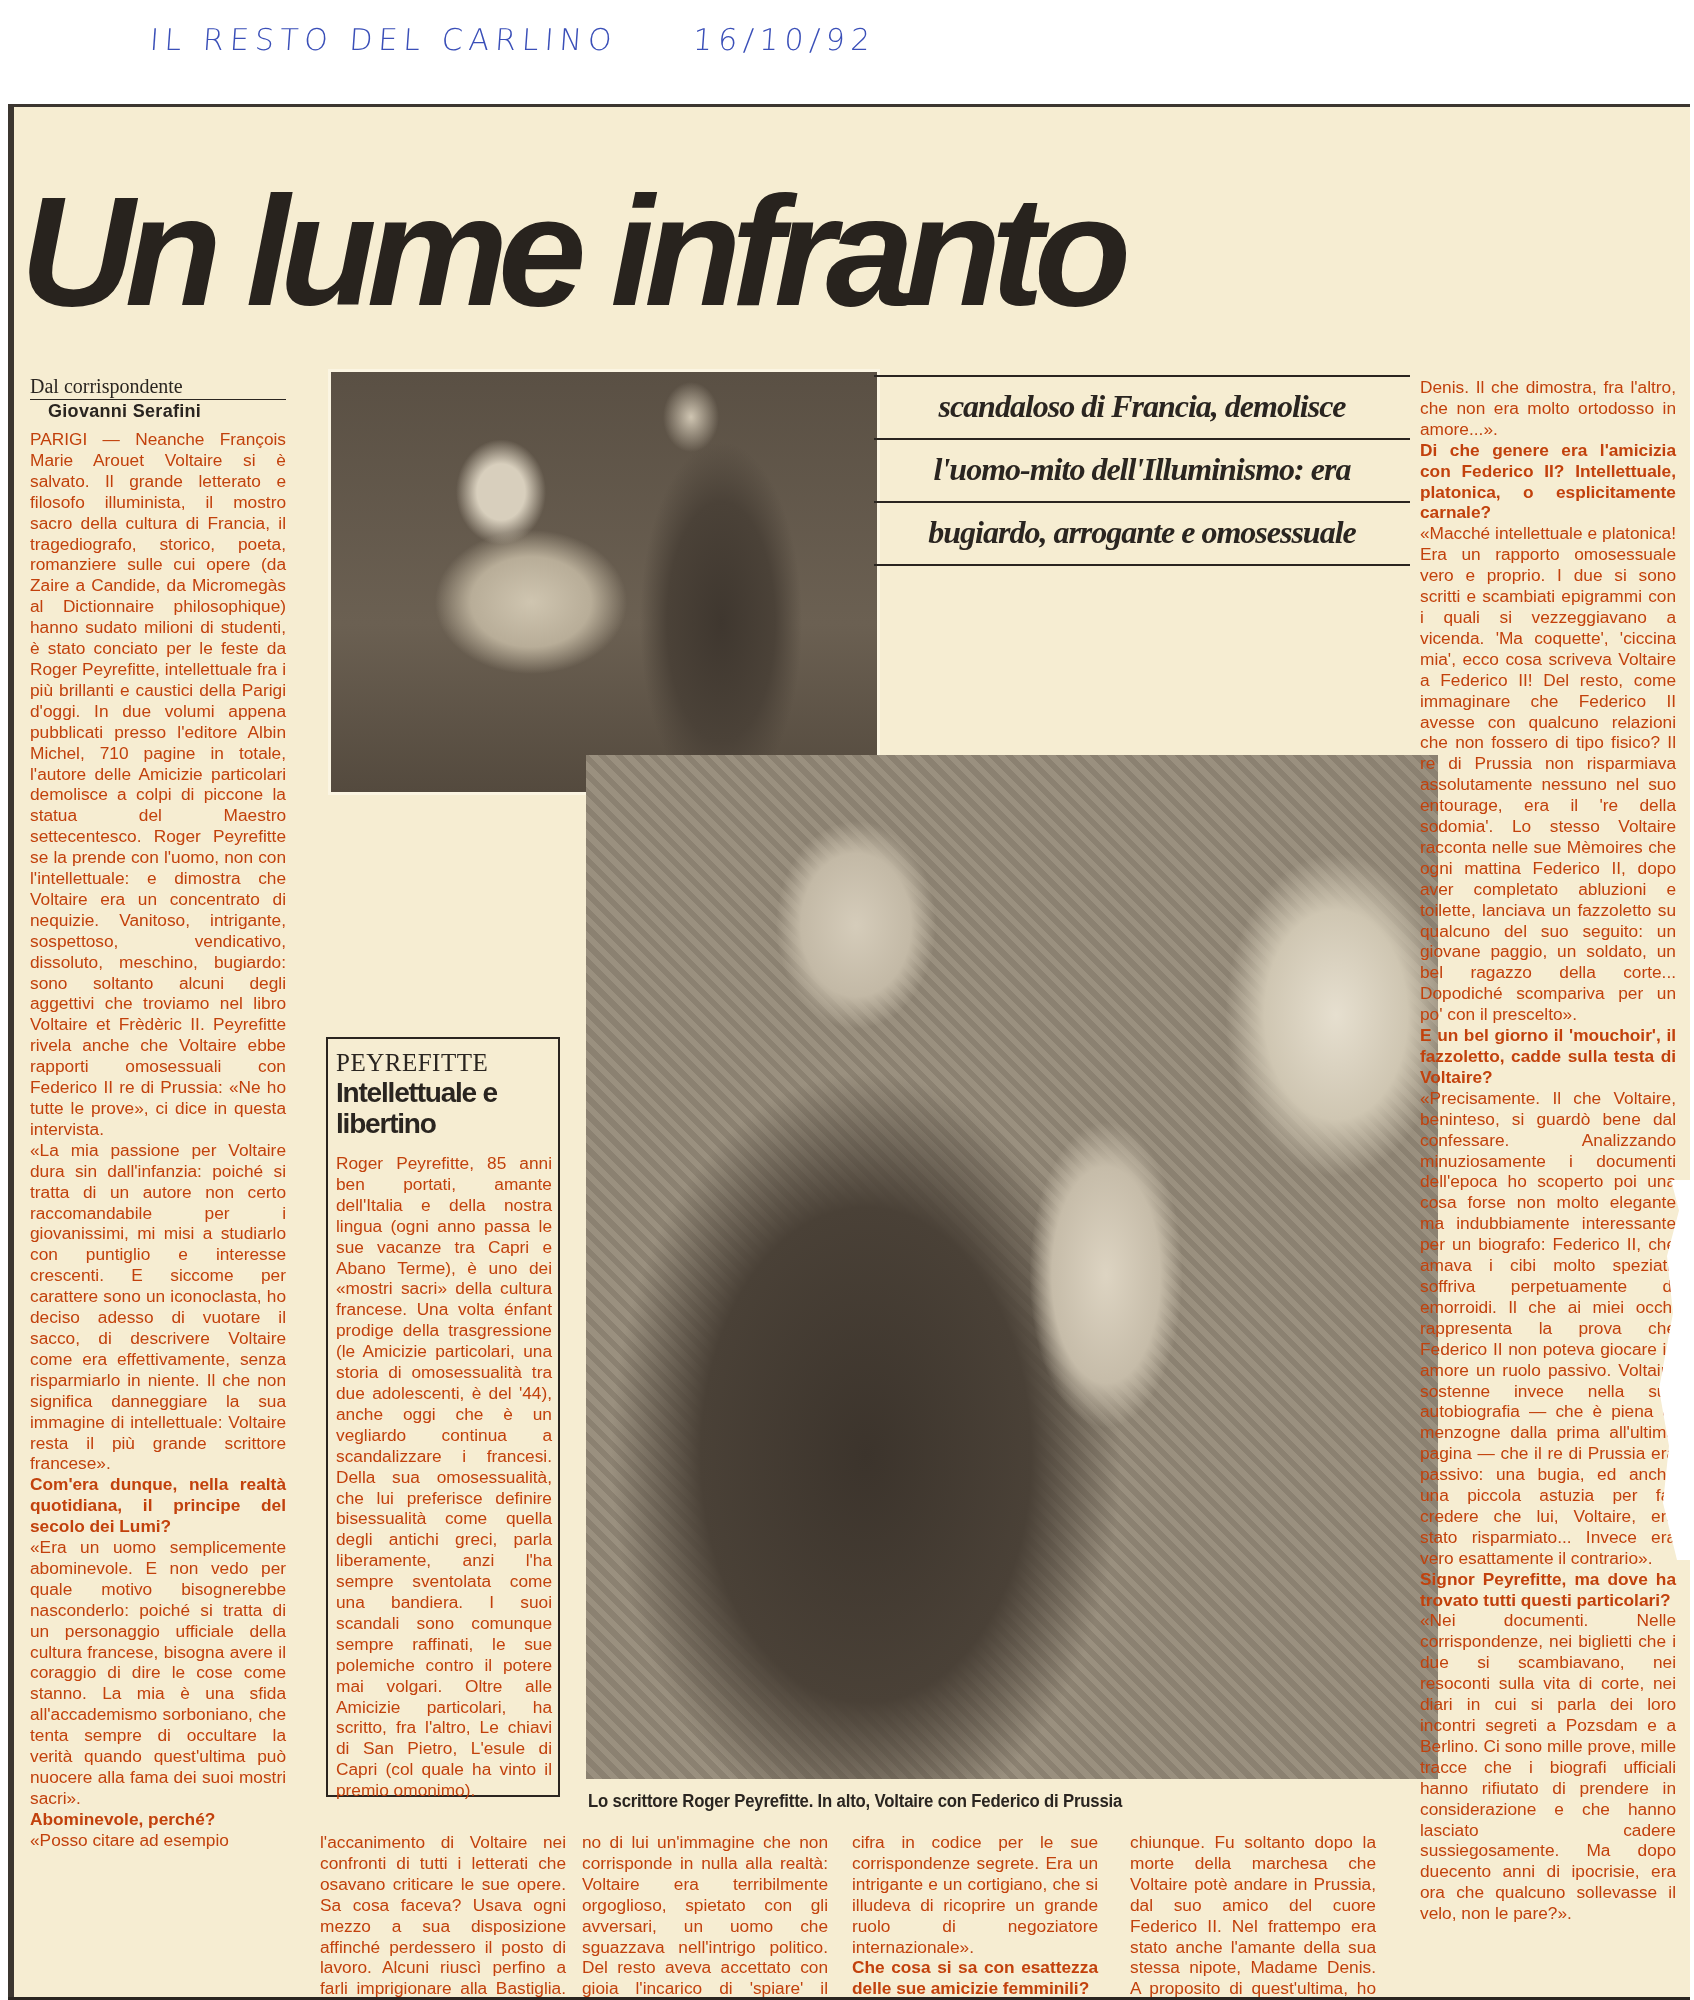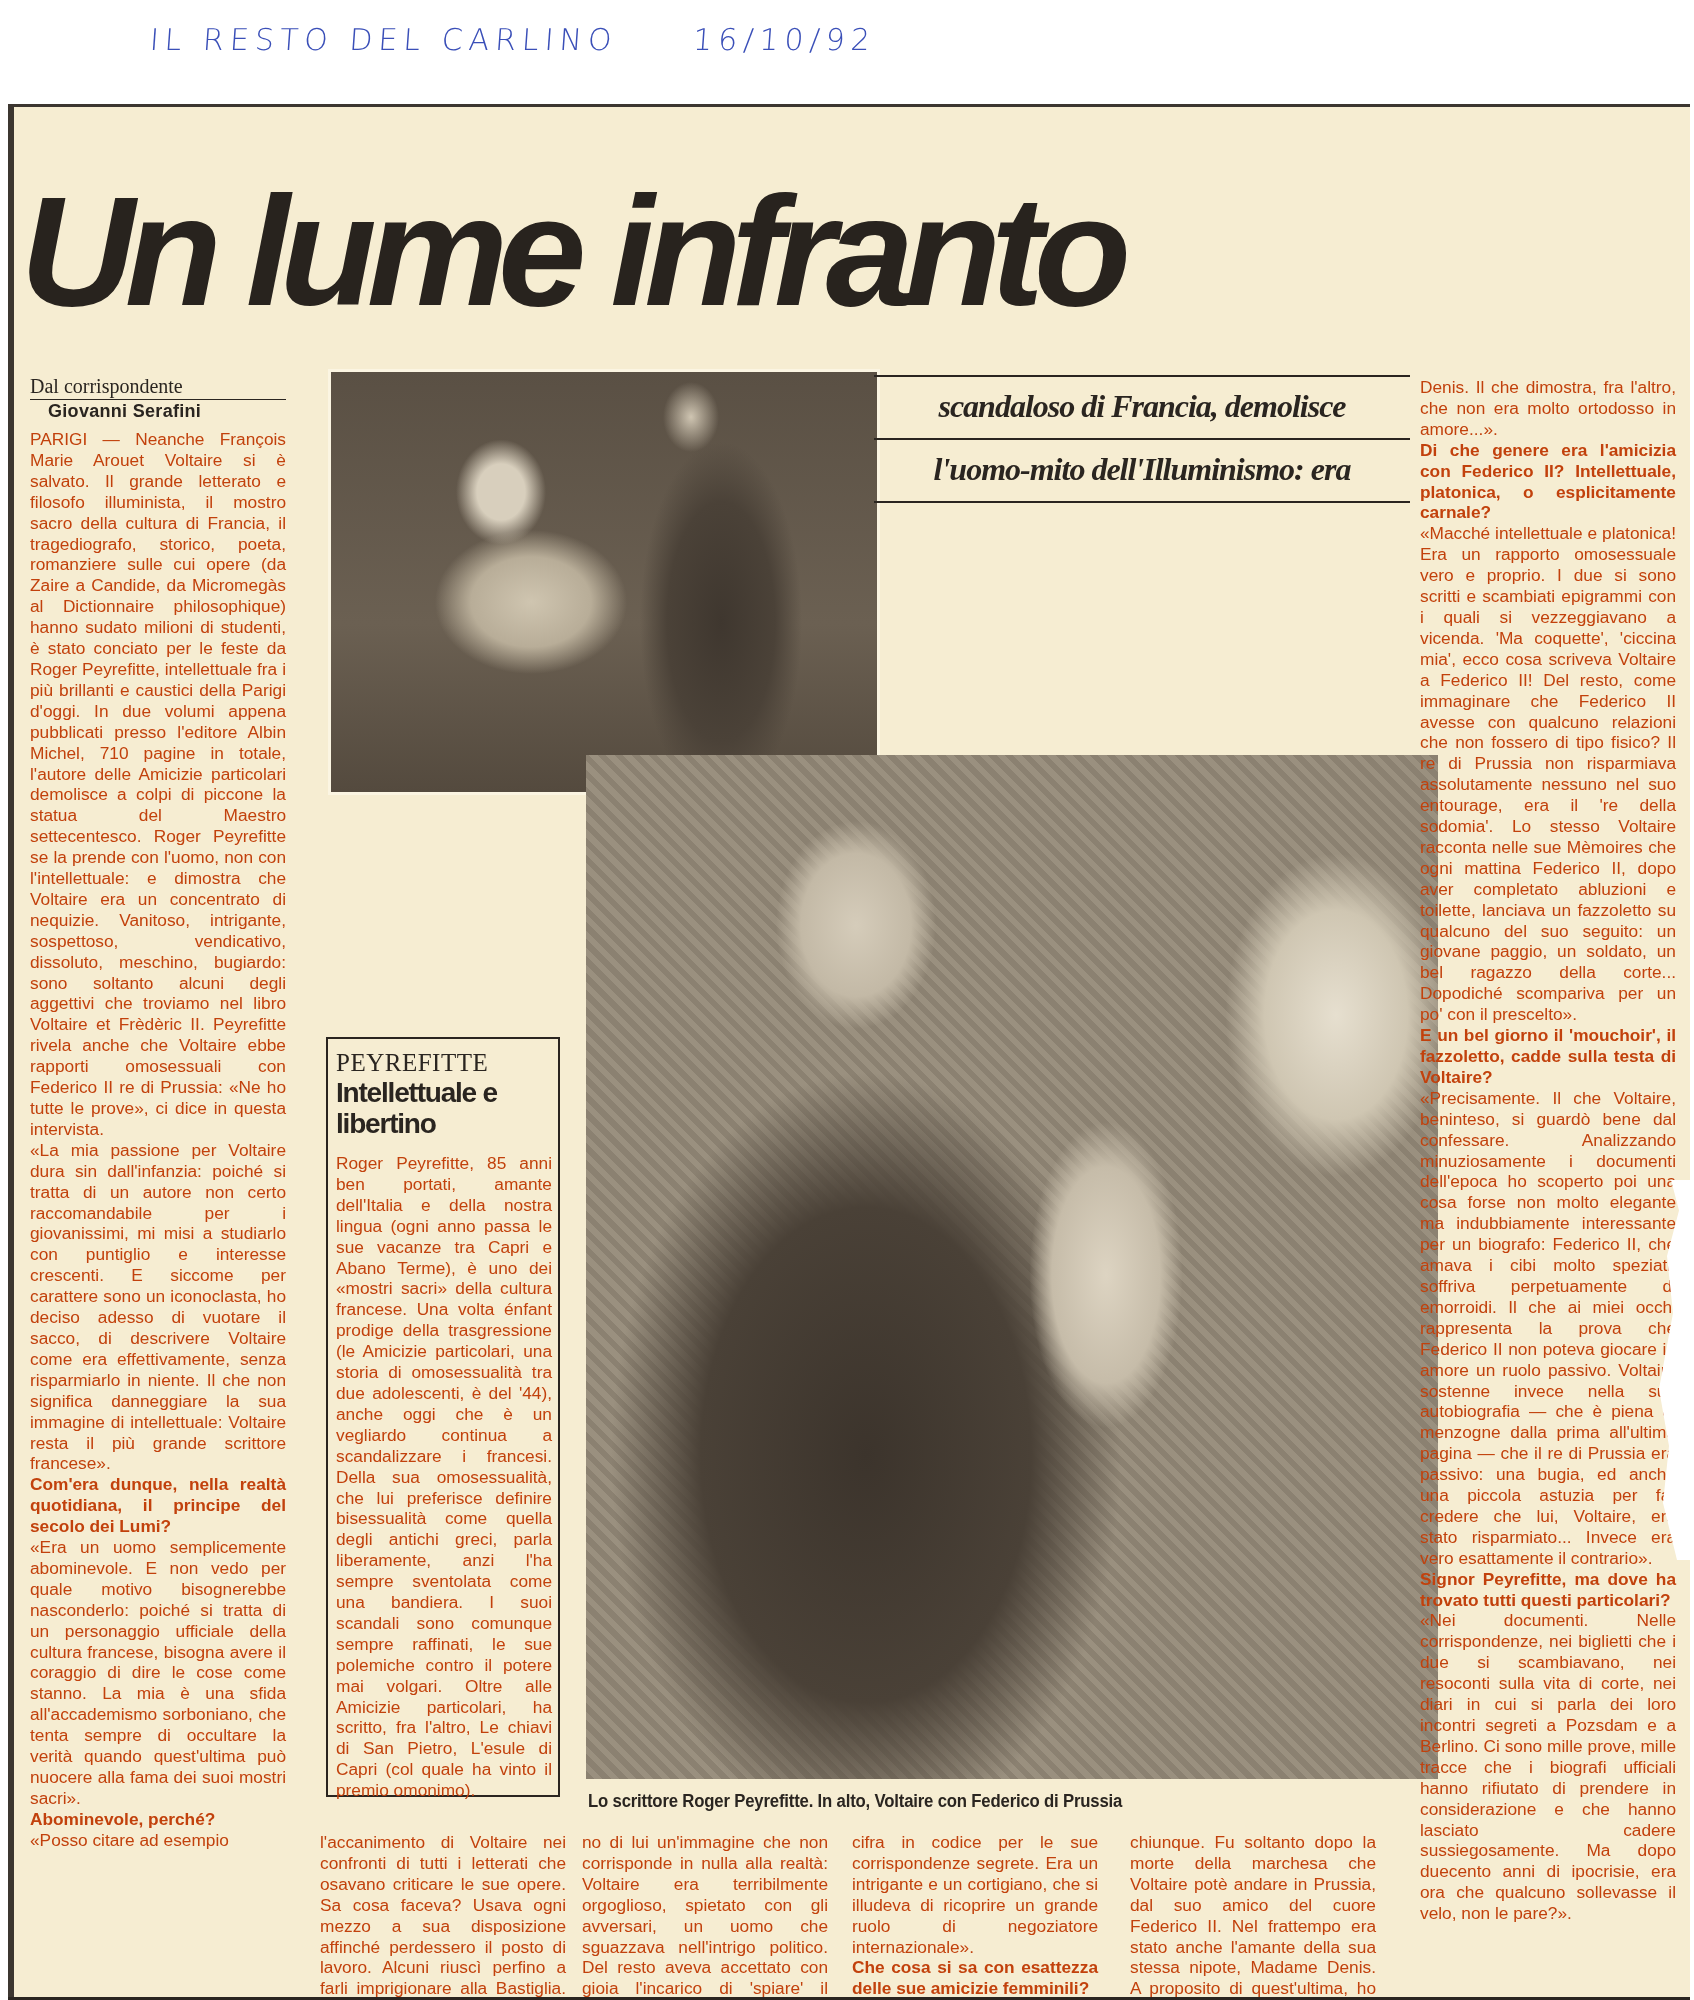--- a/index.html
+++ b/index.html
@@ -67,20 +67,21 @@
     <p>«Era un uomo semplicemente abominevole. E non vedo per quale motivo bisognerebbe nasconderlo: poiché si tratta di un personaggio ufficiale della cultura francese, bisogna avere il coraggio di dire le cose come stanno. La mia è una sfida all'accademismo sorboniano, che tenta sempre di occultare la verità quando quest'ultima può nuocere alla fama dei suoi mostri sacri».</p>
     <p class="q">Abominevole, perché?</p>
     <p>«Posso citare ad esempio</p>
   </div>
 
   <div class="photo photo1" title="Voltaire con Federico di Prussia (engraving)"></div>
 
   <div class="deck">
     <div class="line">scandaloso di Francia, demolisce</div>
     <div class="line">l'uomo-mito dell'Illuminismo: era</div>
+    <div class="line">bugiardo, arrogante e omosessuale</div>
   </div>
 
   <div class="photo photo2" title="Roger Peyrefitte"></div>
   <div class="caption">Lo scrittore Roger Peyrefitte. In alto, Voltaire con Federico di Prussia</div>
 
   <div class="box">
     <div class="bh1">PEYREFITTE</div>
     <div class="bh2">Intellettuale e libertino</div>
     <div class="col">
       <p>Roger Peyrefitte, 85 anni ben portati, amante dell'Italia e della nostra lingua (ogni anno passa le sue vacanze tra Capri e Abano Terme), è uno dei «mostri sacri» della cultura francese. Una volta énfant prodige della trasgressione (le Amicizie particolari, una storia di omosessualità tra due adolescenti, è del '44), anche oggi che è un vegliardo continua a scandalizzare i francesi. Della sua omosessualità, che lui preferisce definire bisessualità come quella degli antichi greci, parla liberamente, anzi l'ha sempre sventolata come una bandiera. I suoi scandali sono comunque sempre raffinati, le sue polemiche contro il potere mai volgari. Oltre alle Amicizie particolari, ha scritto, fra l'altro, Le chiavi di San Pietro, L'esule di Capri (col quale ha vinto il premio omonimo).</p>

